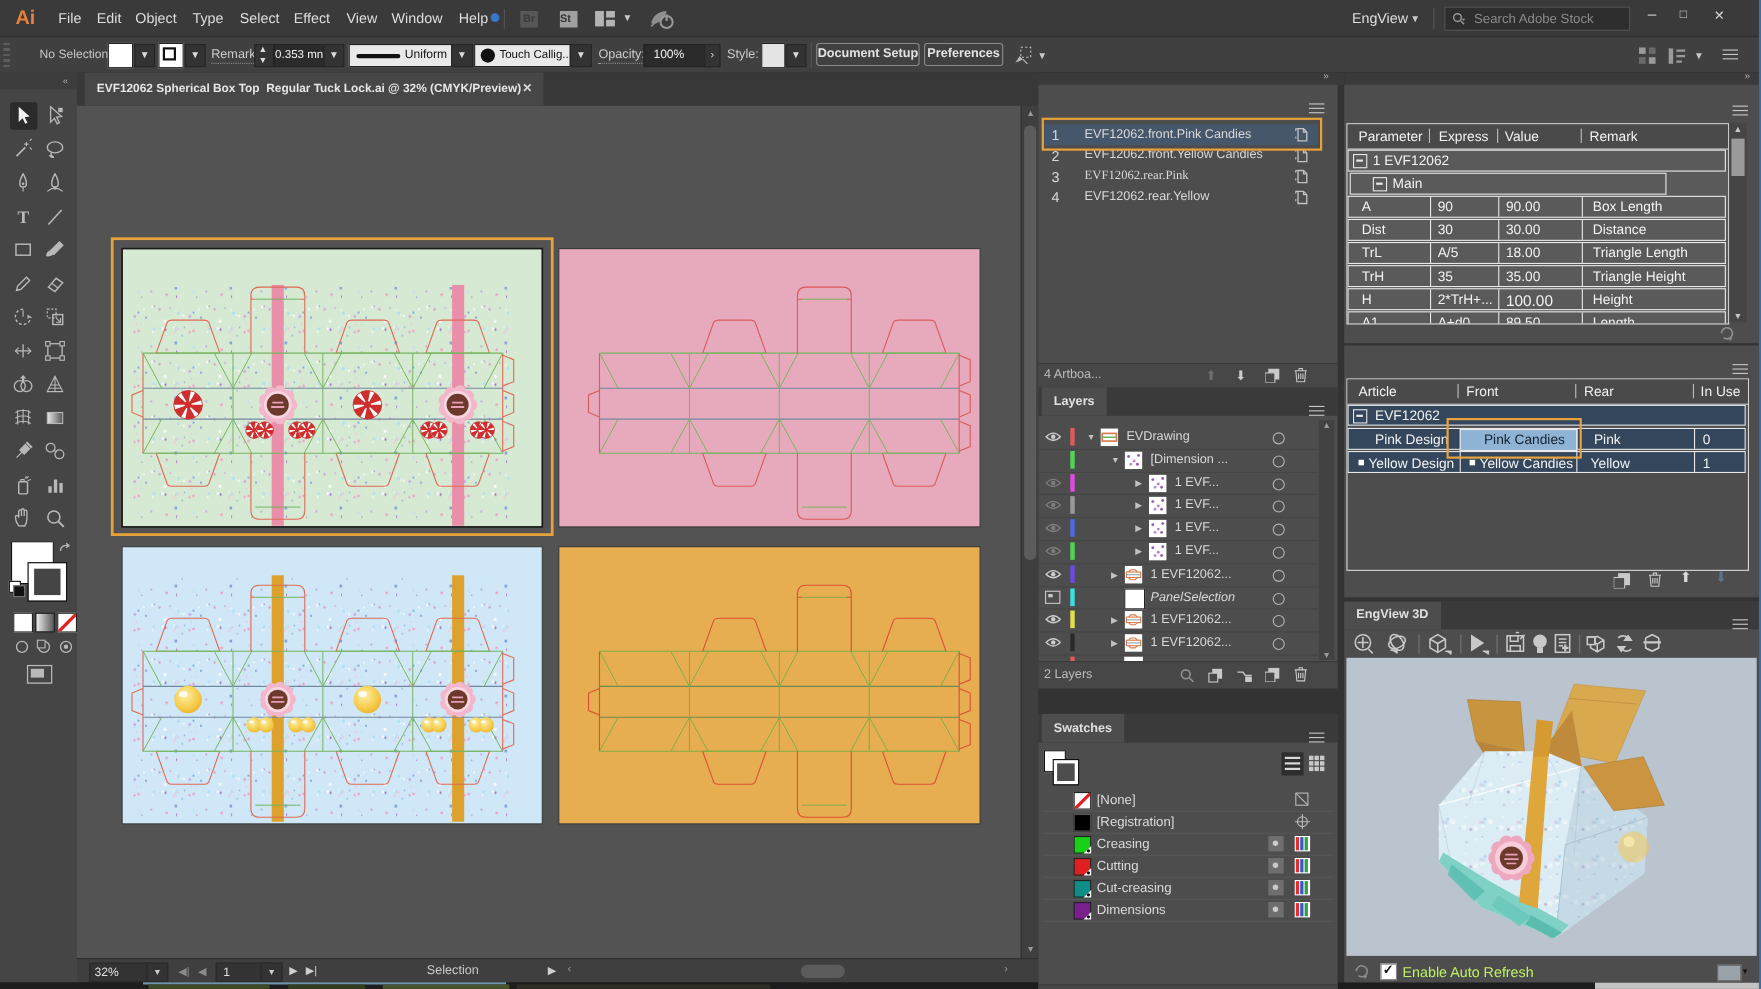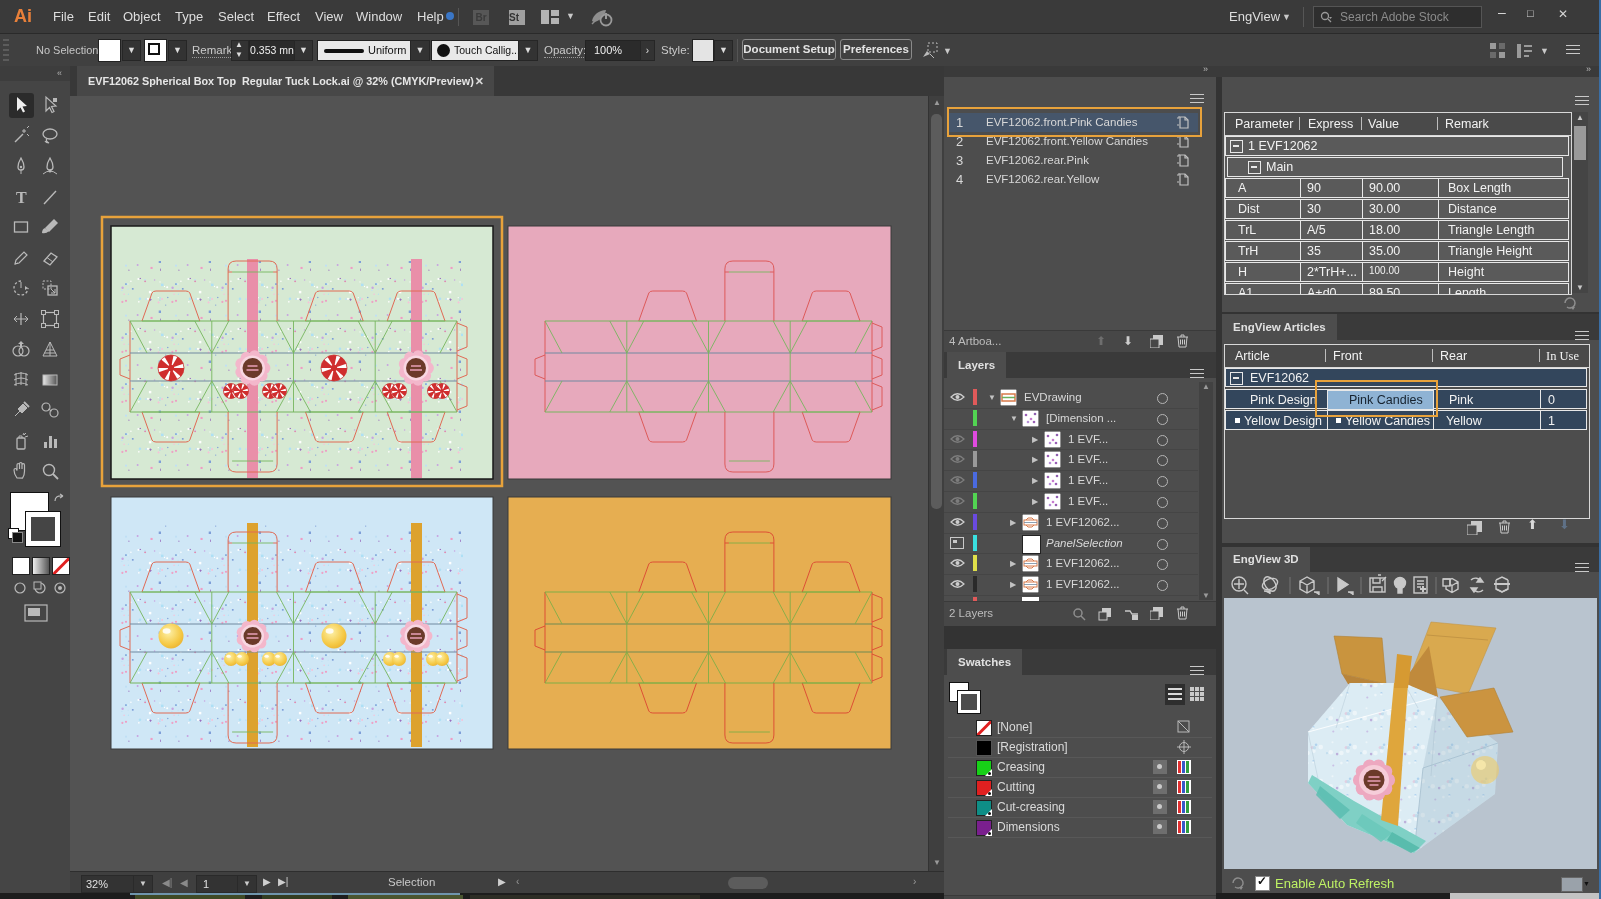--- a/index.html
+++ b/index.html
@@ -750,21 +750,21 @@
         <span style="position:absolute;left:8px;top:2px;color:#d8d8d8;font-size:13px;">2</span>
         <span style="position:absolute;left:38px;top:3px;color:#d8d8d8;font-size:11.5px;">EVF12062.front.Yellow Candies</span>
         <svg style="position:absolute;left:228px;top:2px" width="15" height="15" viewBox="0 0 15 15">
           <path d="M4 2 h5 l3 3 v8 h-8 Z" fill="none" stroke="#c2c2c2" stroke-width="1.2"></path>
           <path d="M9 2 v3 h3" fill="none" stroke="#c2c2c2" stroke-width="1.2"></path>
           <path d="M2 4 v-2 h2 M2 9 v2" stroke="#c2c2c2" stroke-width="1" fill="none"></path>
         </svg>
       </div>
 <div style="position:absolute;left:4px;top:74px;width:250px;height:19px;">
         <span style="position:absolute;left:8px;top:2px;color:#d8d8d8;font-size:13px;">3</span>
-        <span style="position:absolute;left:38px;top:3px;color:#d8d8d8;font-size:11.5px;">EVF12062.rear.Pink</span>
+        <span style="position:absolute;left:38px;top:3px;color:#d8d8d8;font-size:11.5px;font-family:Liberation Serif, serif;">EVF12062.rear.Pink</span>
         <svg style="position:absolute;left:228px;top:2px" width="15" height="15" viewBox="0 0 15 15">
           <path d="M4 2 h5 l3 3 v8 h-8 Z" fill="none" stroke="#c2c2c2" stroke-width="1.2"></path>
           <path d="M9 2 v3 h3" fill="none" stroke="#c2c2c2" stroke-width="1.2"></path>
           <path d="M2 4 v-2 h2 M2 9 v2" stroke="#c2c2c2" stroke-width="1" fill="none"></path>
         </svg>
       </div>
 <div style="position:absolute;left:4px;top:93px;width:250px;height:19px;">
         <span style="position:absolute;left:8px;top:2px;color:#d8d8d8;font-size:13px;">4</span>
         <span style="position:absolute;left:38px;top:3px;color:#d8d8d8;font-size:11.5px;">EVF12062.rear.Yellow</span>
         <svg style="position:absolute;left:228px;top:2px" width="15" height="15" viewBox="0 0 15 15">
@@ -1136,21 +1136,21 @@
           <div style="position:absolute;left:74px;top:4px;width:1px;height:13px;background:#bdbdbd;"></div>
           <div style="position:absolute;left:136px;top:4px;width:1px;height:13px;background:#bdbdbd;"></div>
           <div style="position:absolute;left:212px;top:4px;width:1px;height:13px;background:#bdbdbd;"></div>
         </div>
 <div style="position:absolute;left:0px;top:23px;width:344px;height:20px;border:1px solid #e8e8e8;box-sizing:border-box;">
           <div style="position:absolute;left:4px;top:3px;width:11px;height:11px;border:1px solid #e8e8e8;">
             <div style="position:absolute;left:2px;top:4px;width:6px;height:1.5px;background:#e8e8e8;"></div>
           </div>
           <span style="position:absolute;left:22px;top:2px;color:#f2f2f2;font-size:12.5px;">1 EVF12062</span>
         </div>
-<div style="position:absolute;left:2px;top:44px;width:336px;height:20px;border:1px solid #e8e8e8;box-sizing:border-box;">
+<div style="position:absolute;left:2px;top:44px;width:288px;height:20px;border:1px solid #e8e8e8;box-sizing:border-box;">
           <div style="position:absolute;left:20px;top:3px;width:11px;height:11px;border:1px solid #e8e8e8;">
             <div style="position:absolute;left:2px;top:4px;width:6px;height:1.5px;background:#e8e8e8;"></div>
           </div>
           <span style="position:absolute;left:38px;top:2px;color:#f2f2f2;font-size:12.5px;">Main</span>
         </div>
 <div style="position:absolute;left:0px;top:65px;width:344px;height:20px;border:1px solid #e8e8e8;box-sizing:border-box;">
           <div style="position:absolute;left:74px;top:0;width:1px;height:100%;background:#e8e8e8;"></div>
           <div style="position:absolute;left:136px;top:0;width:1px;height:100%;background:#e8e8e8;"></div>
           <div style="position:absolute;left:212px;top:0;width:1px;height:100%;background:#e8e8e8;"></div>
           <span style="position:absolute;left:12px;top:2px;color:#f2f2f2;font-size:12.5px;">A</span>
@@ -1184,21 +1184,21 @@
           <span style="position:absolute;left:81px;top:2px;color:#f2f2f2;font-size:12.5px;">35</span>
           <span style="position:absolute;left:143px;top:2px;color:#f2f2f2;font-size:12.5px;">35.00</span>
           <span style="position:absolute;left:222px;top:2px;color:#f2f2f2;font-size:12.5px;">Triangle Height</span>
         </div>
 <div style="position:absolute;left:0px;top:149px;width:344px;height:20px;border:1px solid #e8e8e8;box-sizing:border-box;">
           <div style="position:absolute;left:74px;top:0;width:1px;height:100%;background:#e8e8e8;"></div>
           <div style="position:absolute;left:136px;top:0;width:1px;height:100%;background:#e8e8e8;"></div>
           <div style="position:absolute;left:212px;top:0;width:1px;height:100%;background:#e8e8e8;"></div>
           <span style="position:absolute;left:12px;top:2px;color:#f2f2f2;font-size:12.5px;">H</span>
           <span style="position:absolute;left:81px;top:2px;color:#f2f2f2;font-size:12.5px;">2*TrH+...</span>
-          <span style="position:absolute;left:143px;top:2px;color:#f2f2f2;font-size:10px;">100.00</span>
+          <span style="position:absolute;left:143px;top:2px;color:#f2f2f2;font-size:14px;">100.00</span>
           <span style="position:absolute;left:222px;top:2px;color:#f2f2f2;font-size:12.5px;">Height</span>
         </div>
 <div style="position:absolute;left:0px;top:170px;width:344px;height:20px;border:1px solid #e8e8e8;box-sizing:border-box;">
           <div style="position:absolute;left:74px;top:0;width:1px;height:100%;background:#e8e8e8;"></div>
           <div style="position:absolute;left:136px;top:0;width:1px;height:100%;background:#e8e8e8;"></div>
           <div style="position:absolute;left:212px;top:0;width:1px;height:100%;background:#e8e8e8;"></div>
           <span style="position:absolute;left:12px;top:2px;color:#f2f2f2;font-size:12.5px;">A1</span>
           <span style="position:absolute;left:81px;top:2px;color:#f2f2f2;font-size:12.5px;">A+d0...</span>
           <span style="position:absolute;left:143px;top:2px;color:#f2f2f2;font-size:12.5px;">89.50</span>
           <span style="position:absolute;left:222px;top:2px;color:#f2f2f2;font-size:12.5px;">Length</span>
@@ -1208,30 +1208,27 @@
         <span style="position:absolute;left:4px;top:1px;color:#c9c9c9;font-size:8px;">▲</span>
         <div style="position:absolute;left:2px;top:14px;width:12px;height:34px;background:#9a9a9a;"></div>
         <span style="position:absolute;left:4px;bottom:1px;color:#c9c9c9;font-size:8px;">▼</span>
       </div>
 <svg style="position:absolute;left:340px;top:219px" width="17" height="14" viewBox="0 0 17 14">
         <path d="M3 7 a5 5 0 1 1 2 4" fill="none" stroke="#8e8e8e" stroke-width="1.5"></path>
         <path d="M9 11 l4 0 l-2 3 Z" fill="#8e8e8e"></path>
       </svg>
 </div>
 <div class="panel" style="left:0;top:248px;width:377px;height:229px;">
-<div class="ptabbar">
-        <div class="ptab" style="left:0px;">EngView Articles</div>
-      </div>
 <div class="burger" style="right:10px;top:17px;"></div>
 <div style="position:absolute;left:2px;top:30px;width:364px;height:173px;border:1px solid #d8d8d8;">
 <div style="position:absolute;left:0;top:0;width:100%;height:22px;background:#4a4a4a;border-bottom:1px solid #d8d8d8;">
           <span style="position:absolute;left:10px;top:4px;color:#f2f2f2;font-size:12.5px;">Article</span>
           <span style="position:absolute;left:108px;top:4px;color:#f2f2f2;font-size:12.5px;">Front</span>
           <span style="position:absolute;left:215px;top:4px;color:#f2f2f2;font-size:12.5px;">Rear</span>
-          <span style="position:absolute;left:321px;top:4px;color:#f2f2f2;font-size:12.5px;font-family:Liberation Serif, serif;">In Use</span>
+          <span style="position:absolute;left:321px;top:4px;color:#f2f2f2;font-size:12.5px;">In Use</span>
           <div style="position:absolute;left:100px;top:4px;width:1px;height:13px;background:#bdbdbd;"></div>
           <div style="position:absolute;left:207px;top:4px;width:1px;height:13px;background:#bdbdbd;"></div>
           <div style="position:absolute;left:314px;top:4px;width:1px;height:13px;background:#bdbdbd;"></div>
         </div>
 <div style="position:absolute;left:0px;top:23px;width:362px;height:19px;background:#33465c;border:1px solid #e8e8e8;box-sizing:border-box;">
           <div style="position:absolute;left:4px;top:3px;width:11px;height:11px;border:1px solid #e8e8e8;">
             <div style="position:absolute;left:2px;top:4px;width:6px;height:1.5px;background:#e8e8e8;"></div>
           </div>
           <span style="position:absolute;left:24px;top:2px;color:#f2f2f2;font-size:12.5px;">EVF12062</span>
         </div>

